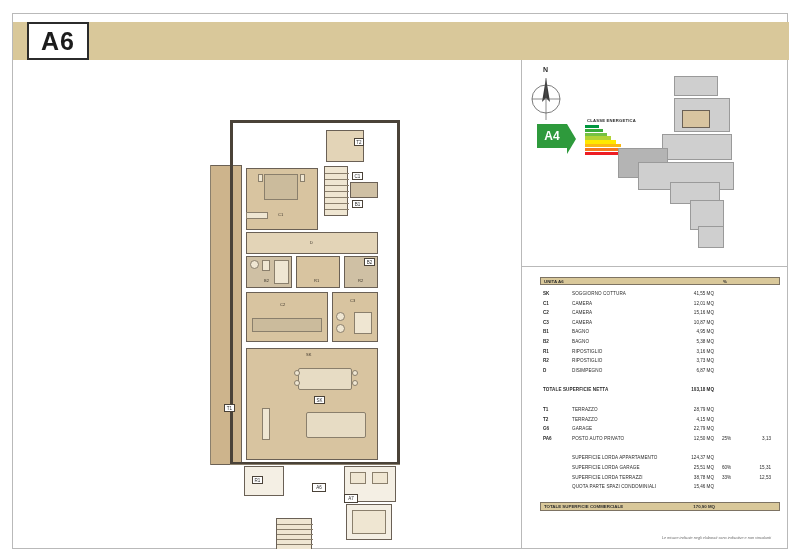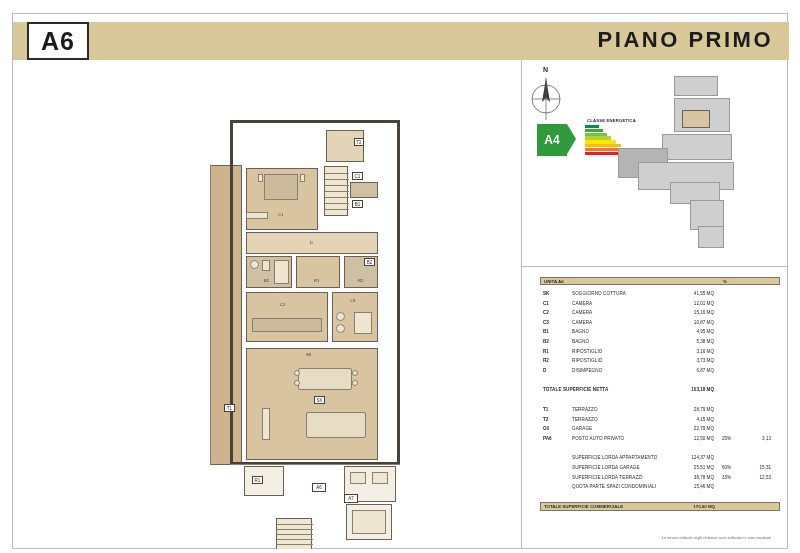--- a/index.html
+++ b/index.html
@@ -206,21 +206,21 @@
   #energy .bar {
     position: absolute;
     height: 3.4px;
     left: 0;
   }
   #energy .badge {
     position: absolute;
     left: 0;
     top: 10px;
     width: 30px;
-    height: 32px;
+    height: 24px;
     background: #2e9a3c;
     display: flex;
     align-items: center;
     justify-content: center;
   }
   #energy .badge span {
     color: #ffffff;
     font-size: 12px;
     font-weight: bold;
   }
@@ -368,21 +368,20 @@
 </style>
 </head>
 <body>
 
 <div id="sheet">
 
   <div id="header-band"></div>
   <div id="unit-badge">
     <span>A6</span>
   </div>
-  <div id="floor-title">PIANO PRIMO</div>
 
   <div id="v-divider"></div>
   <div id="h-divider-right"></div>
 
   <div id="plan">
 
     <div class="room terrace" style="left:196px; top:105px; width:32px; height:300px;"></div>
 
     <div class="wall" style="left:216px; top:60px; width:170px; height:3px;"></div>
     <div class="wall" style="left:216px; top:60px; width:3px; height:345px;"></div>

